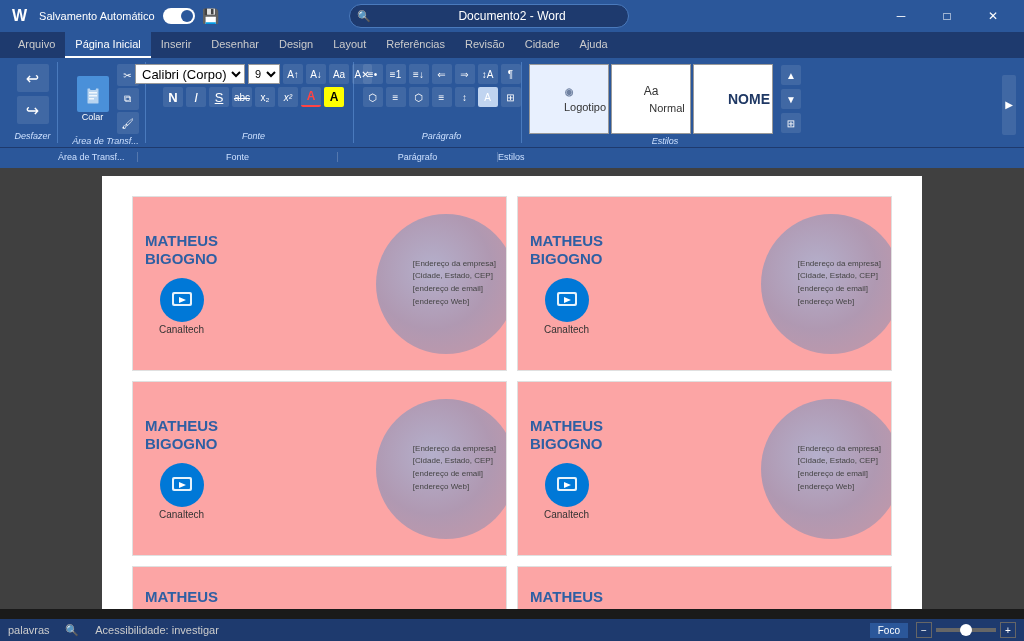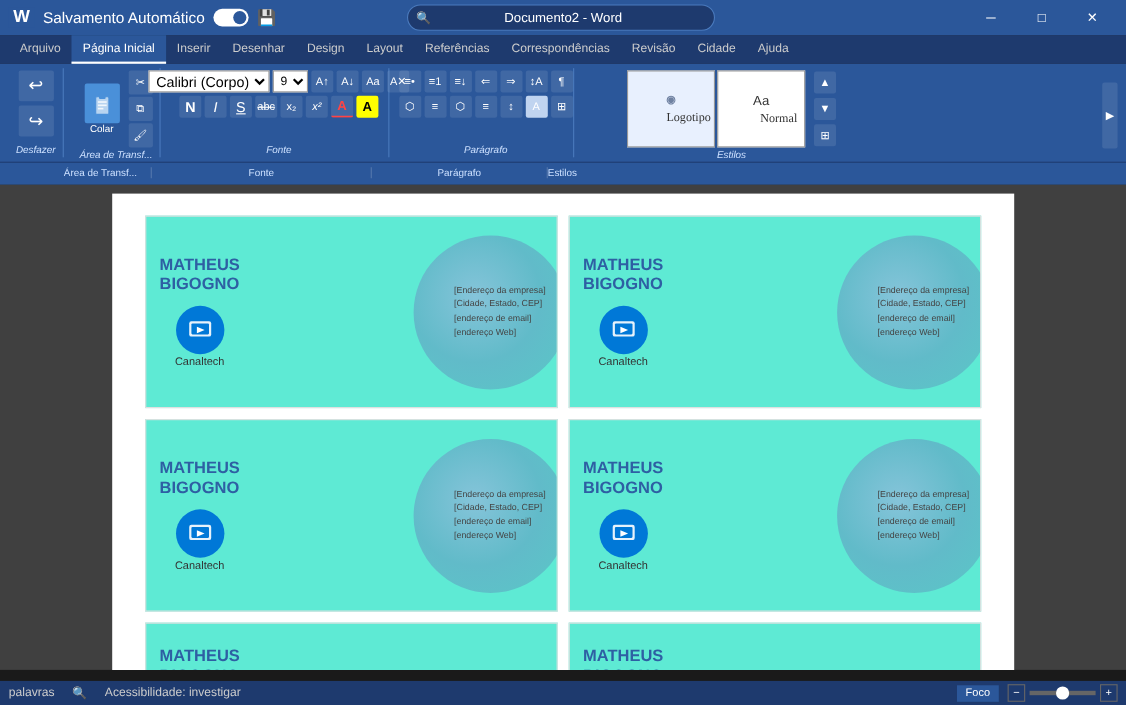--- a/index.html
+++ b/index.html
@@ -228,21 +228,21 @@
     }
     .style-btn.normal {
       background: #fff;
     }
     .style-btn.nome {
       background: #fff;
     }
     .style-btn-label {
       font-size: 11px;
       color: #333;
-      font-family: Liberation Serif, serif;
+      font-family: Liberation Sans, sans-serif;
       padding-left: 32px;
     }
     .style-btn.nome .style-btn-label {
       font-weight: bold;
       font-size: 14px;
       color: #1f3864;
       text-transform: uppercase;
     }
 
     
@@ -271,21 +271,21 @@
       padding: 20px 30px;
       display: grid;
       grid-template-columns: 1fr 1fr;
       gap: 10px;
     }
 
     
     .business-card {
       width: 100%;
       height: 175px;
-      background: #5eead4;
+      background: #fca5a5;
       border: 1px solid #e0e0e0;
       display: flex;
       flex-direction: row;
       align-items: center;
       padding: 10px 12px;
       gap: 8px;
       position: relative;
       overflow: hidden;
     }
     .card-left {
@@ -374,21 +374,21 @@
       display: flex;
       align-items: center;
       gap: 4px;
     }
   </style>
 </head>
 <body>
 
 <div class="title-bar" style="position:relative;">
   <span style="font-weight:bold;font-size:16px;color:#fff;background:#2b579a;padding:0 4px;">W</span>
-  <span style="font-size:14px;color:#fff;text-align:center;">Salvamento Automático</span>
+  <span style="font-size:11px;color:#fff;text-align:center;">Salvamento Automático</span>
   <div class="toggle-switch"></div>
   <span style="font-size:14px;cursor:pointer;">💾</span>
   <div class="search-bar" style="position:static;transform:none;flex:1;max-width:280px;margin:0 auto;">
     <span style="font-size:11px;color:#aac4e8;">🔍</span>
   </div>
   <span style="font-size:12px;color:#fff;position:absolute;left:50%;transform:translateX(-50%);">Documento2 - Word</span>
   <div style="margin-left:auto;display:flex;">
     <button class="win-btn">─</button>
     <button class="win-btn">□</button>
     <button class="win-btn close">✕</button>
@@ -396,21 +396,20 @@
 </div>
 
 <div class="ribbon-tabs">
   <div class="ribbon-tab">Arquivo</div>
   <div class="ribbon-tab active">Página Inicial</div>
   <div class="ribbon-tab">Inserir</div>
   <div class="ribbon-tab">Desenhar</div>
   <div class="ribbon-tab">Design</div>
   <div class="ribbon-tab">Layout</div>
   <div class="ribbon-tab">Referências</div>
-  <div class="ribbon-tab">Correspondências</div>
   <div class="ribbon-tab">Revisão</div>
   <div class="ribbon-tab">Cidade</div>
   <div class="ribbon-tab">Ajuda</div>
 </div>
 
 <div class="ribbon-content">
 
   <div class="ribbon-group" style="width:50px;">
     <div class="ribbon-group-content" style="flex-direction:column;gap:4px;">
       <button class="mini-btn" style="width:32px;height:28px;font-size:16px;">↩</button>
@@ -498,20 +497,23 @@
     <div class="ribbon-group-content" style="align-items:center;">
       <div class="styles-panel">
         <div class="style-btn logotipo">
           <span style="font-size:10px;color:#1f3864;font-weight:bold;opacity:0.6;">◉</span>
           <span class="style-btn-label">Logotipo</span>
         </div>
         <div class="style-btn normal">
           <span style="font-size:12px;color:#333;">Aa</span>
           <span class="style-btn-label">Normal</span>
         </div>
+        <div class="style-btn nome">
+          <span class="style-btn-label">NOME</span>
+        </div>
       </div>
       <div style="display:flex;flex-direction:column;gap:4px;margin-left:4px;">
         <button class="format-btn">▲</button>
         <button class="format-btn">▼</button>
         <button class="format-btn">⊞</button>
       </div>
     </div>
     <span class="ribbon-group-label">Estilos</span>
   </div>
 

